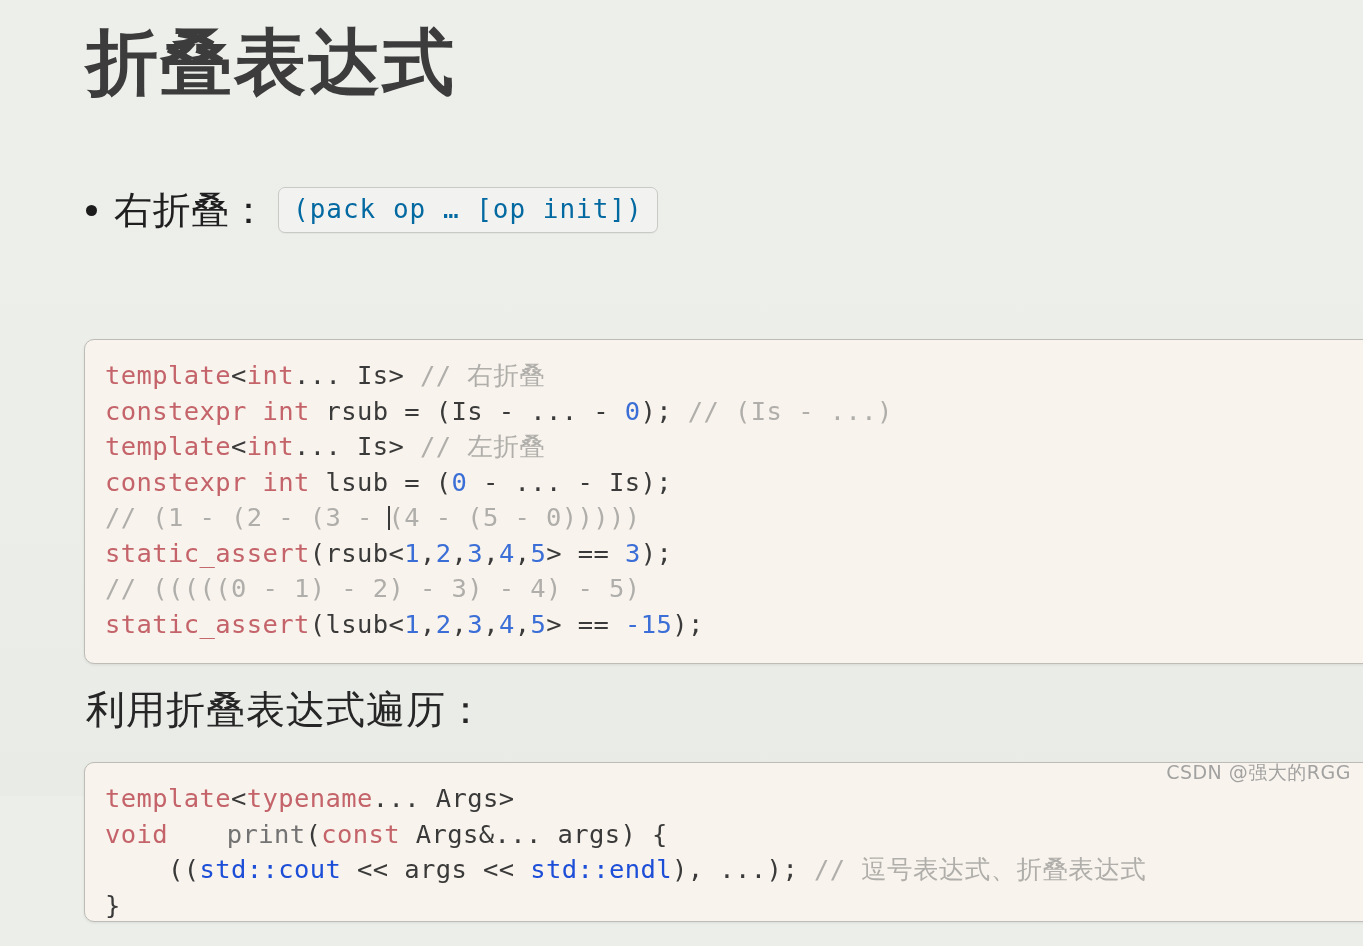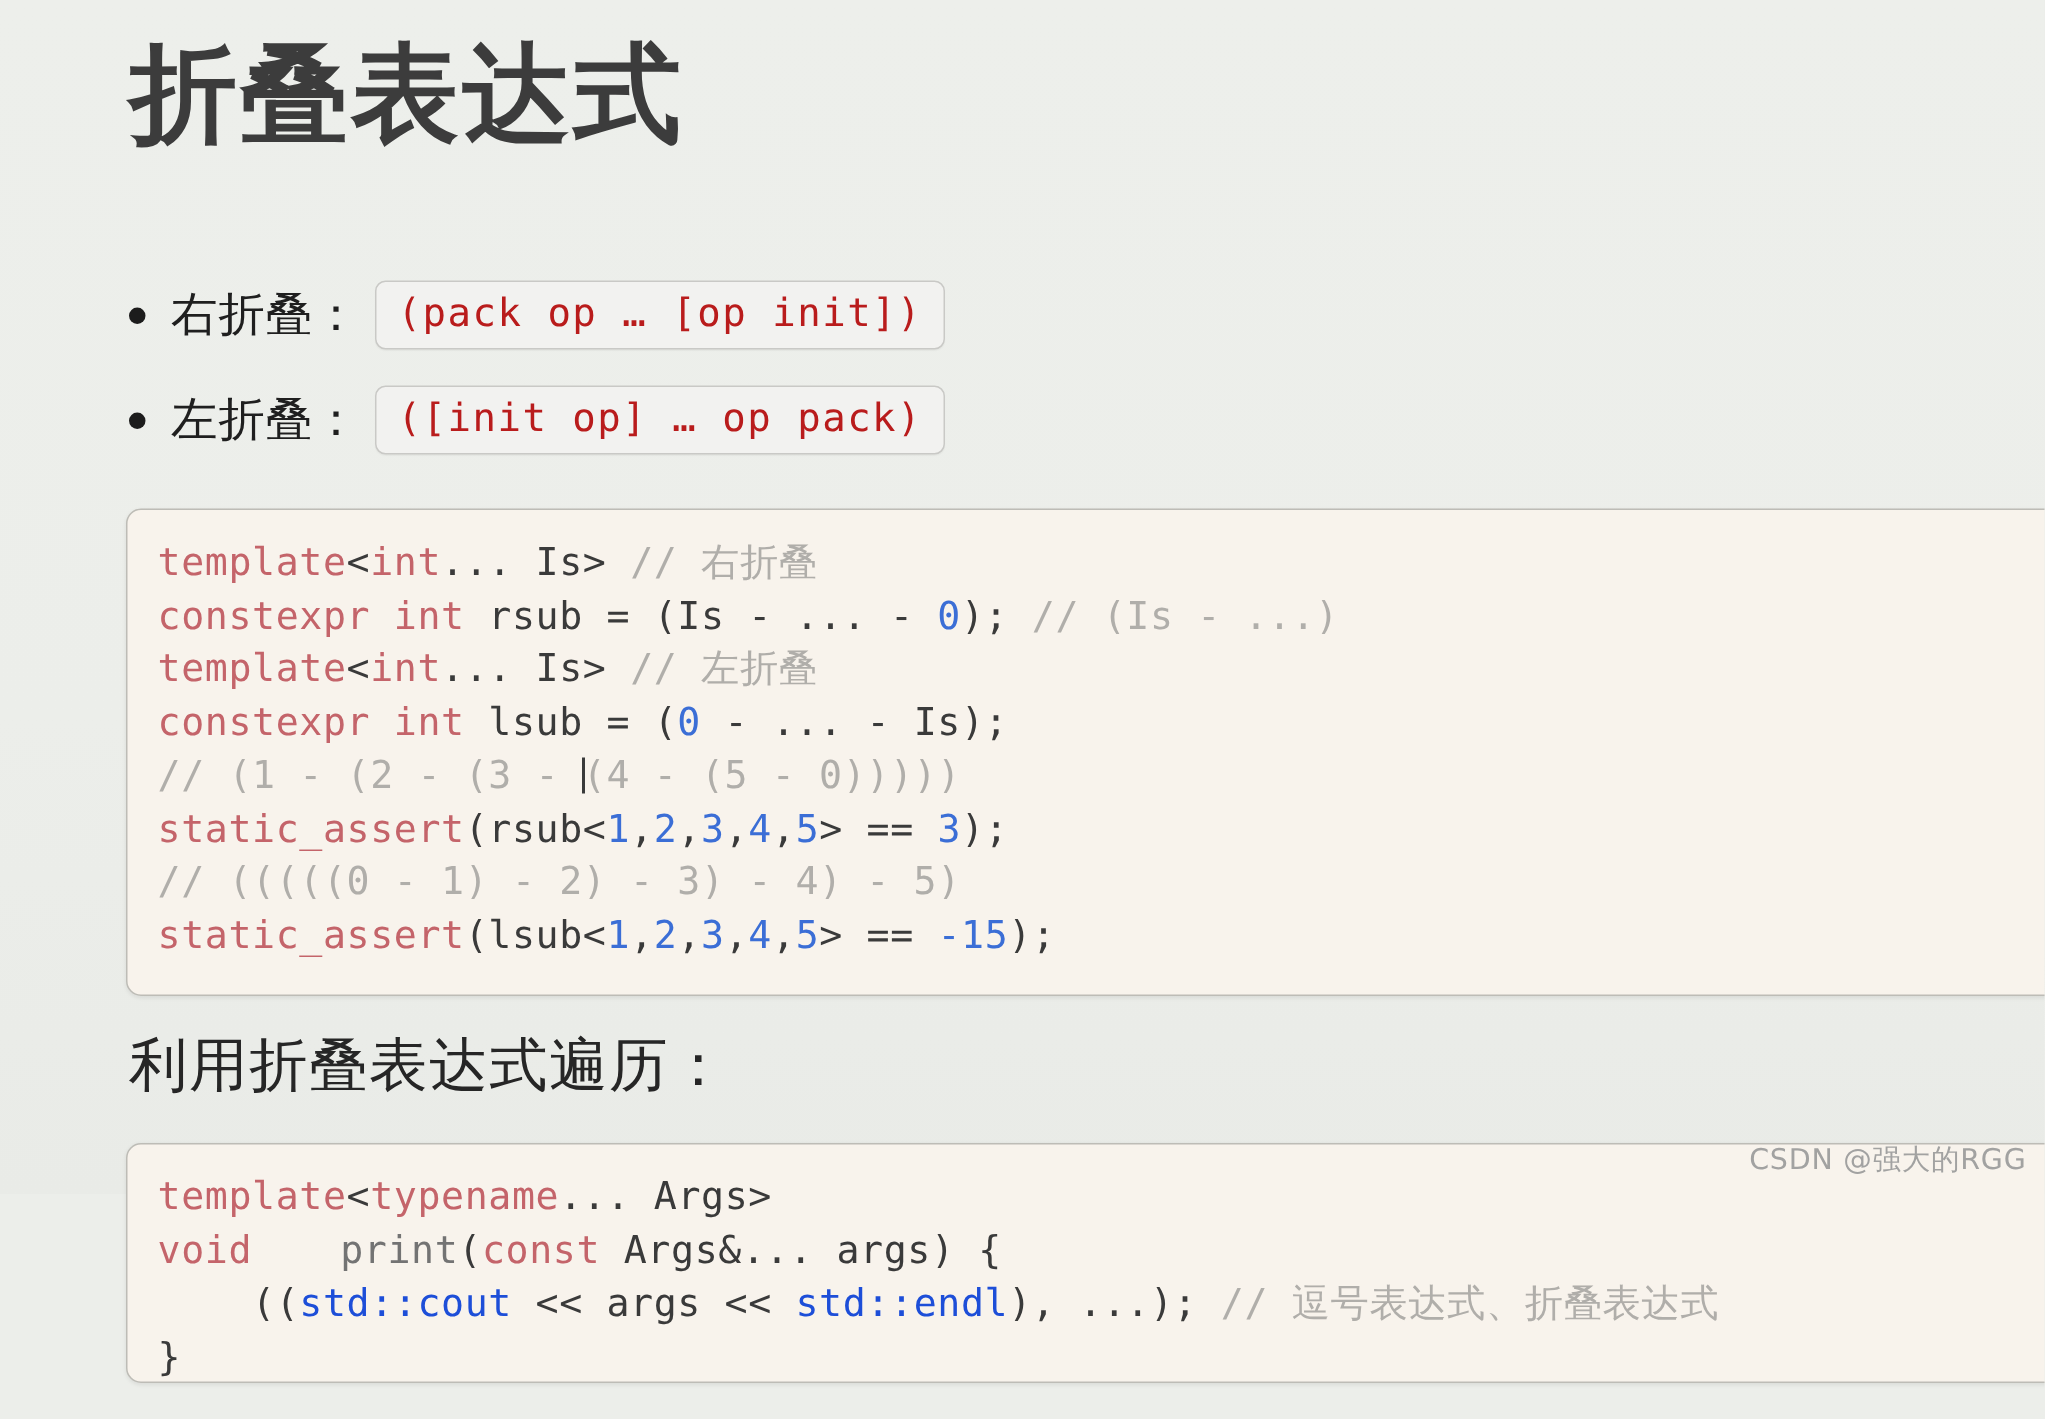--- a/index.html
+++ b/index.html
@@ -50,36 +50,36 @@
   }
   .bullet-dot {
     width: 11px;
     height: 11px;
     border-radius: 50%;
     background: #1c1c1c;
     margin-right: 17px;
     flex: 0 0 auto;
   }
   .bullet-label {
-    font-size: 31px;
+    font-size: 38px;
     color: #1f1f1f;
     font-weight: 500;
     letter-spacing: 0.5px;
     font-family: "DejaVu Sans", "Liberation Sans", sans-serif;
     white-space: nowrap;
   }
   .inline-code {
     margin-left: 10px;
     background: #f2f2f0;
     border: 1px solid #c9c9c6;
     border-radius: 7px;
     padding: 6px 14px 8px 14px;
     font-family: "DejaVu Sans Mono", "Liberation Mono", monospace;
     font-size: 26px;
-    color: #b91c1c;
+    color: #0369a1;
     letter-spacing: 1px;
     white-space: nowrap;
     box-shadow: 0 1px 1px rgba(0,0,0,0.04);
   }
 
   
   .code-block {
     position: absolute;
     background: #f8f3ec;
     border: 1px solid #bdbcb6;
@@ -162,25 +162,20 @@
   <div class="title">折叠表达式</div>
 
   <div class="bullets">
 
     <div class="bullet-row">
       <span class="bullet-dot"></span>
       <span class="bullet-label">右折叠：</span>
       <span class="inline-code">(pack op … [op init])</span>
     </div>
 
-    <div class="bullet-row">
-      <span class="bullet-dot"></span>
-      <span class="bullet-label">左折叠：</span>
-      <span class="inline-code">([init op] … op pack)</span>
-    </div>
 
   </div>
 
   <div class="code-block" id="code-block-1">
     <pre><span class="kw">template</span><span class="id">&lt;</span><span class="kw">int</span><span class="id">... Is&gt; </span><span class="cmt">// 右折叠</span>
 <span class="kw">constexpr int</span><span class="id"> rsub = (Is - ... - </span><span class="num">0</span><span class="id">); </span><span class="cmt">// (Is - ...)</span>
 <span class="kw">template</span><span class="id">&lt;</span><span class="kw">int</span><span class="id">... Is&gt; </span><span class="cmt">// 左折叠</span>
 <span class="kw">constexpr int</span><span class="id"> lsub = (</span><span class="num">0</span><span class="id"> - ... - Is);</span>
 <span class="cmt">// (1 - (2 - (3 - </span><span class="caret"></span><span class="cmt">(4 - (5 - 0)))))</span>
 <span class="kw">static_assert</span><span class="id">(rsub&lt;</span><span class="num">1</span><span class="id">,</span><span class="num">2</span><span class="id">,</span><span class="num">3</span><span class="id">,</span><span class="num">4</span><span class="id">,</span><span class="num">5</span><span class="id">&gt; == </span><span class="num">3</span><span class="id">);</span>

